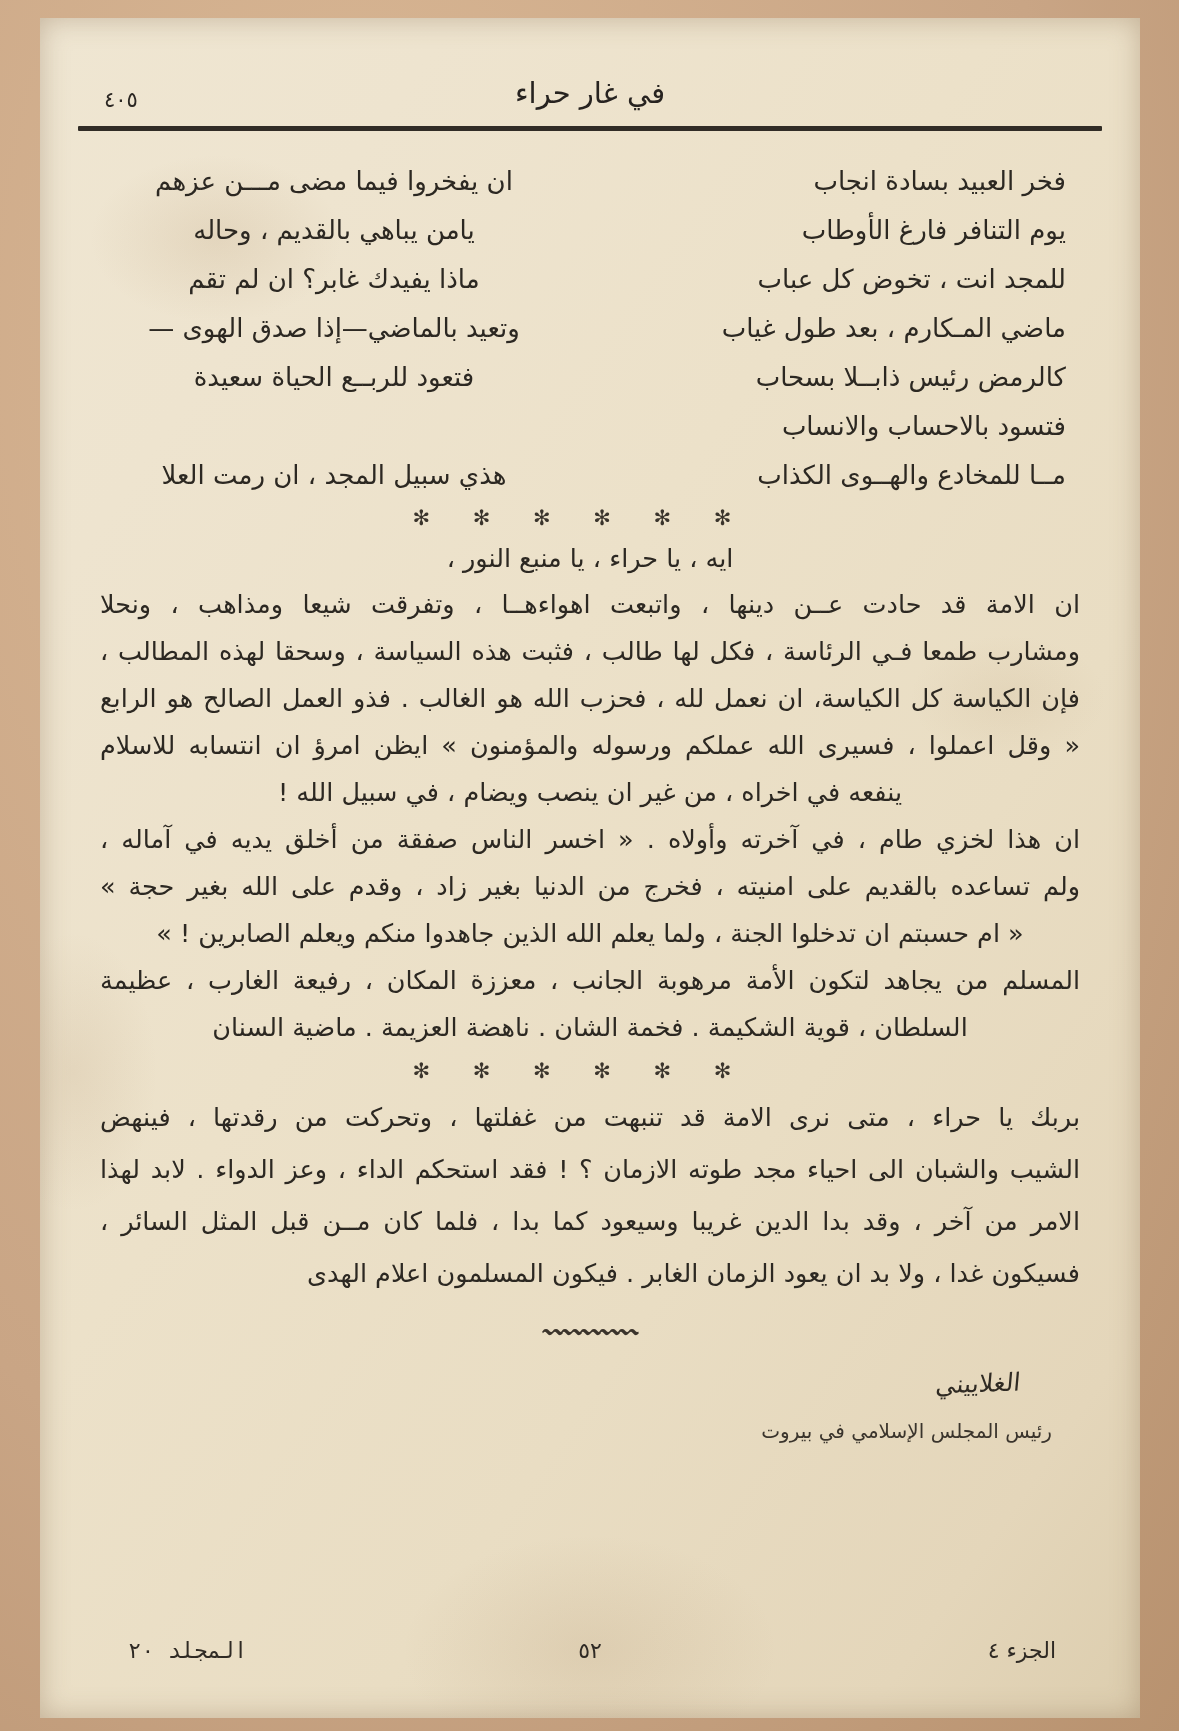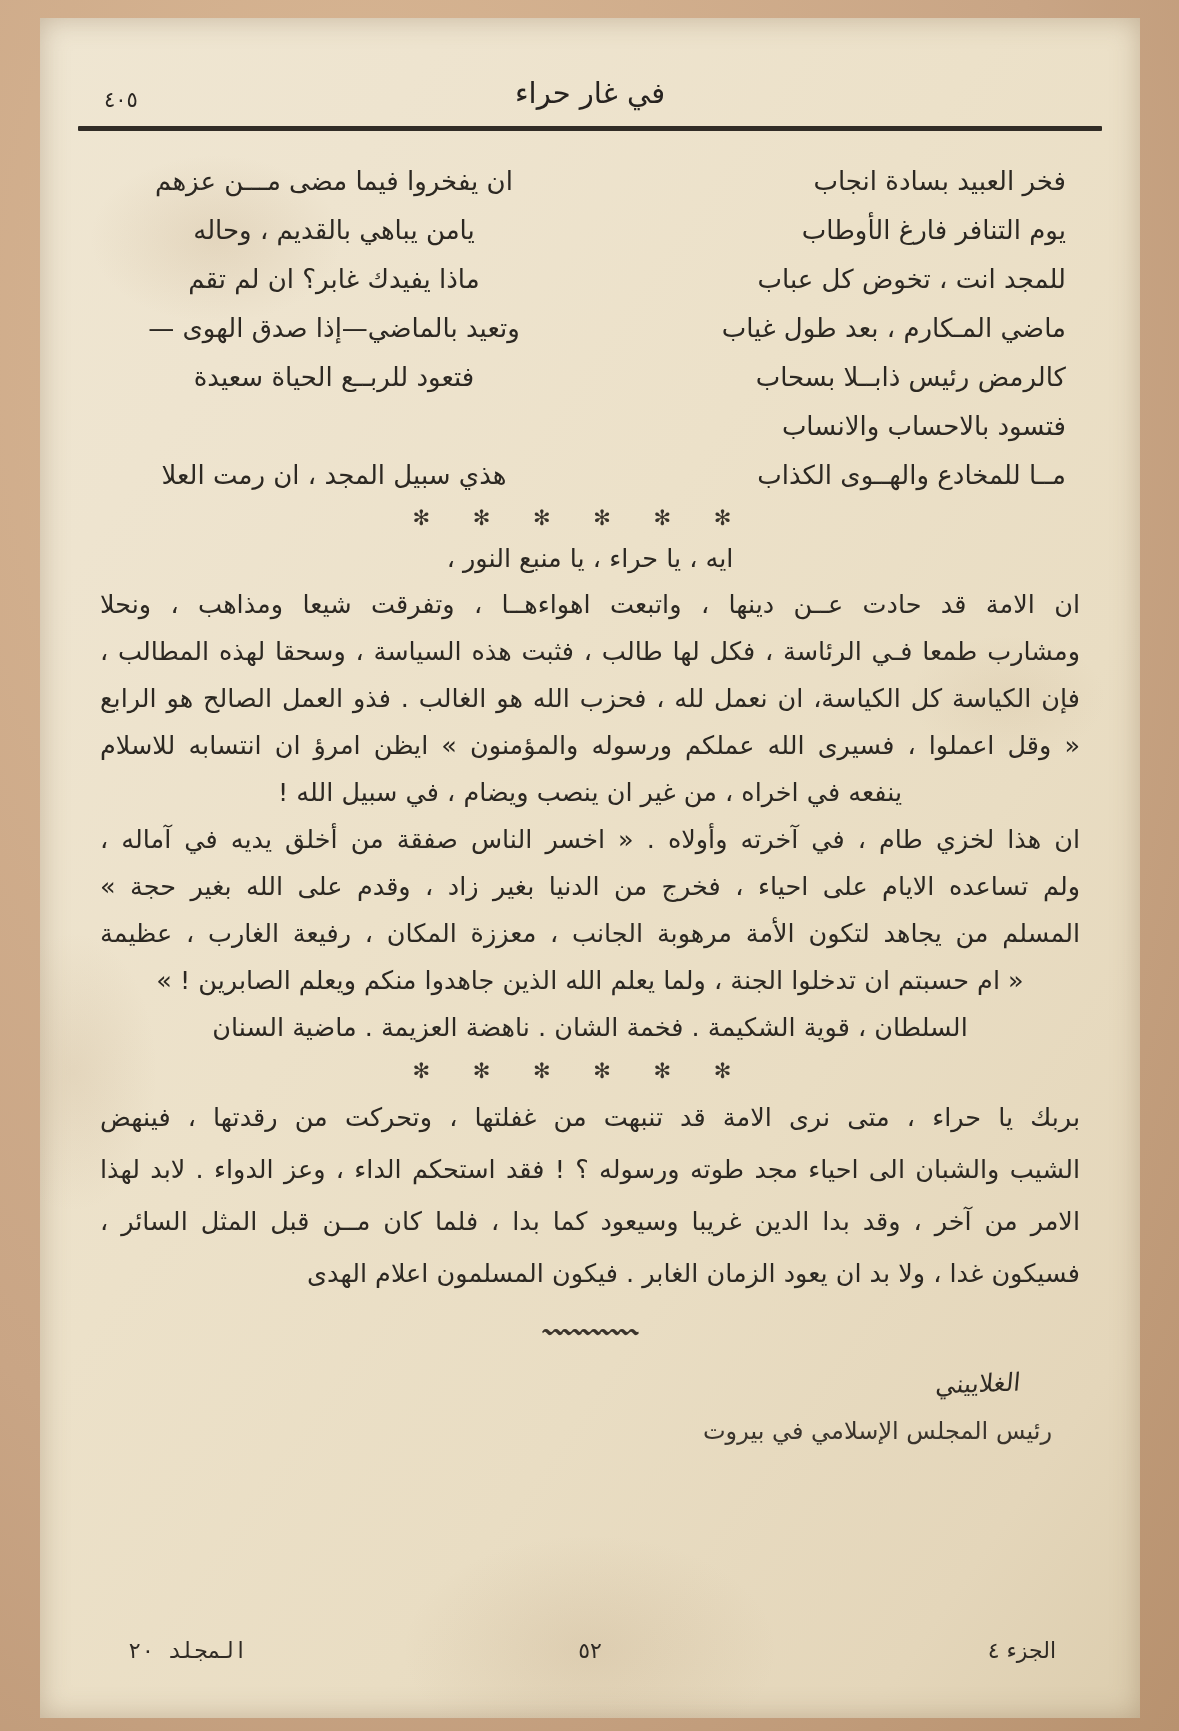--- a/index.html
+++ b/index.html
@@ -151,21 +151,21 @@
     font-size: 20px;
     letter-spacing: -1px;
   }
   .sig-name {
     font-size: 25px;
     color: #2f2a23;
     transform: skewX(-7deg) rotate(-2deg);
     display: inline-block;
   }
   .sig-role {
-    font-size: 24px;
+    font-size: 20px;
     color: #3a342c;
   }
 
   
   .page-footer {
     position: absolute;
     bottom: 46px;
     left: 60px;
     right: 60px;
     height: 34px;
@@ -224,31 +224,31 @@
         <div class="prose-line ln-center" style="height:46px;line-height:46px;">ايه ، يا حراء ، يا منبع النور ،</div>
 
         <div class="prose-line ln-just" style="height:47px;line-height:47px;">ان الامة قد حادت عــن دينها ، واتبعت اهواءهــا ، وتفرقت شيعا ومذاهب ، ونحلا</div>
         <div class="prose-line ln-just" style="height:47px;line-height:47px;">ومشارب طمعا فـي الرئاسة ، فكل لها طالب ، فثبت هذه السياسة ، وسحقا لهذه المطالب ،</div>
         <div class="prose-line ln-just" style="height:47px;line-height:47px;">فإن الكياسة كل الكياسة، ان نعمل لله ، فحزب الله هو الغالب . فذو العمل الصالح هو الرابع</div>
 
         <div class="prose-line ln-just" style="height:47px;line-height:47px;">« وقل اعملوا ، فسيرى الله عملكم ورسوله والمؤمنون » ايظن امرؤ ان انتسابه للاسلام</div>
         <div class="prose-line ln-center" style="height:47px;line-height:47px;">ينفعه في اخراه ، من غير ان ينصب ويضام ، في سبيل الله !</div>
 
         <div class="prose-line ln-just" style="height:47px;line-height:47px;">ان هذا لخزي طام ، في آخرته وأولاه . « اخسر الناس صفقة من أخلق يديه في آماله ،</div>
-        <div class="prose-line ln-just" style="height:47px;line-height:47px;">ولم تساعده الايام على احياء ، فخرج من الدنيا بغير زاد ، وقدم على الله بغير حجة »</div>
+        <div class="prose-line ln-just" style="height:47px;line-height:47px;">ولم تساعده بالقديم على امنيته ، فخرج من الدنيا بغير زاد ، وقدم على الله بغير حجة »</div>
+
+        <div class="prose-line ln-center" style="height:47px;line-height:47px;">« ام حسبتم ان تدخلوا الجنة ، ولما يعلم الله الذين جاهدوا منكم ويعلم الصابرين ! »</div>
 
         <div class="prose-line ln-just" style="height:47px;line-height:47px;">المسلم من يجاهد لتكون الأمة مرهوبة الجانب ، معززة المكان ، رفيعة الغارب ، عظيمة</div>
-
-        <div class="prose-line ln-center" style="height:47px;line-height:47px;">« ام حسبتم ان تدخلوا الجنة ، ولما يعلم الله الذين جاهدوا منكم ويعلم الصابرين ! »</div>
         <div class="prose-line ln-center" style="height:47px;line-height:47px;">السلطان ، قوية الشكيمة . فخمة الشان . ناهضة العزيمة . ماضية السنان</div>
 
         <div class="stars" style="height:40px;line-height:40px;">✻ ✻ ✻ ✻ ✻ ✻</div>
 
         <div class="prose-line ln-just" style="height:52px;line-height:52px;">بربك يا حراء ، متى نرى الامة قد تنبهت من غفلتها ، وتحركت من رقدتها ، فينهض</div>
-        <div class="prose-line ln-just" style="height:52px;line-height:52px;">الشيب والشبان الى احياء مجد طوته ورسوله ؟ ! فقد استحكم الداء ، وعز الدواء . لابد لهذا</div>
+        <div class="prose-line ln-just" style="height:52px;line-height:52px;">الشيب والشبان الى احياء مجد طوته الازمان ؟ ! فقد استحكم الداء ، وعز الدواء . لابد لهذا</div>
         <div class="prose-line ln-just" style="height:52px;line-height:52px;">الامر من آخر ، وقد بدا الدين غريبا وسيعود كما بدا ، فلما كان مــن قبل المثل السائر ،</div>
         <div class="prose-line ln-right" style="height:52px;line-height:52px;">فسيكون غدا ، ولا بد ان يعود الزمان الغابر . فيكون المسلمون اعلام الهدى</div>
 
         <div class="squiggle" style="height:40px;line-height:40px;margin-top:12px;">〰〰〰〰〰</div>
 
         <div style="height:44px;padding-right:60px;margin-top:18px;">
           <span class="sig-name">الغلاييني</span>
         </div>
         <div class="sig-role" style="height:36px;line-height:36px;padding-right:28px;">رئيس المجلس الإسلامي في بيروت</div>
       </div>

